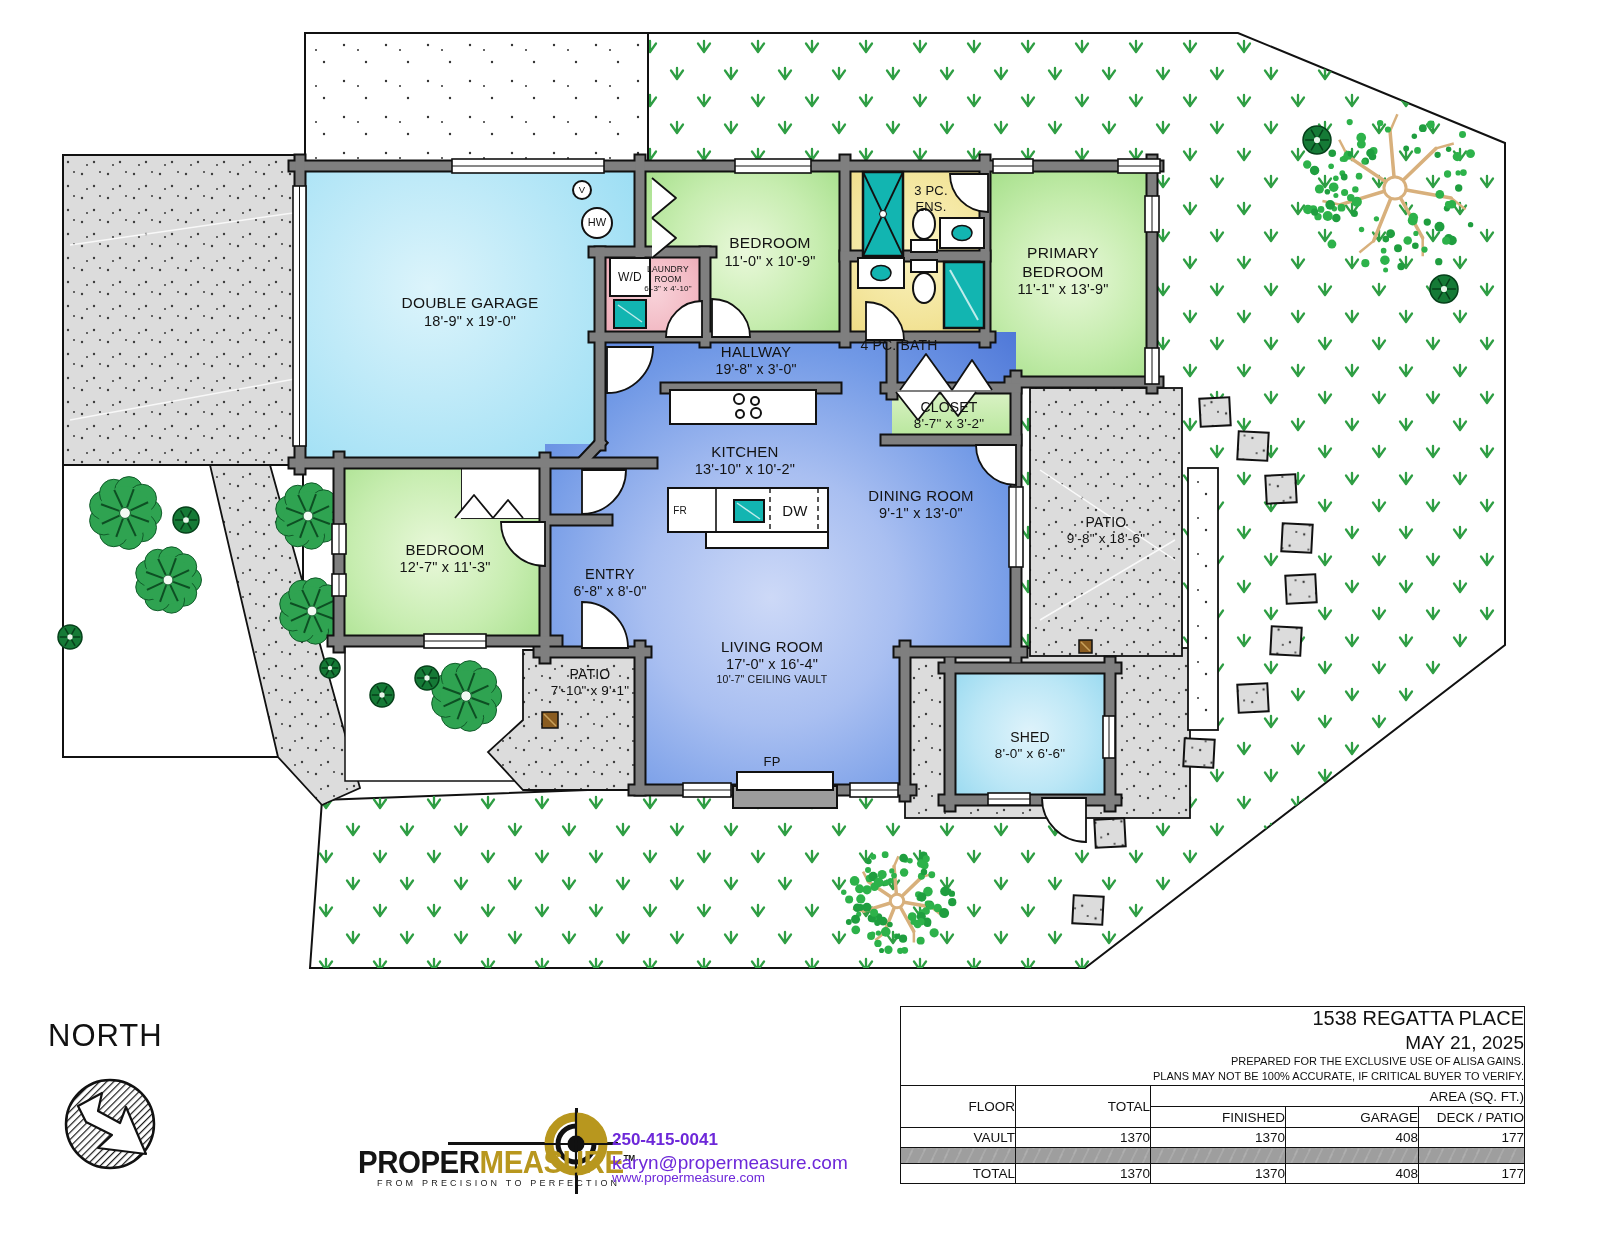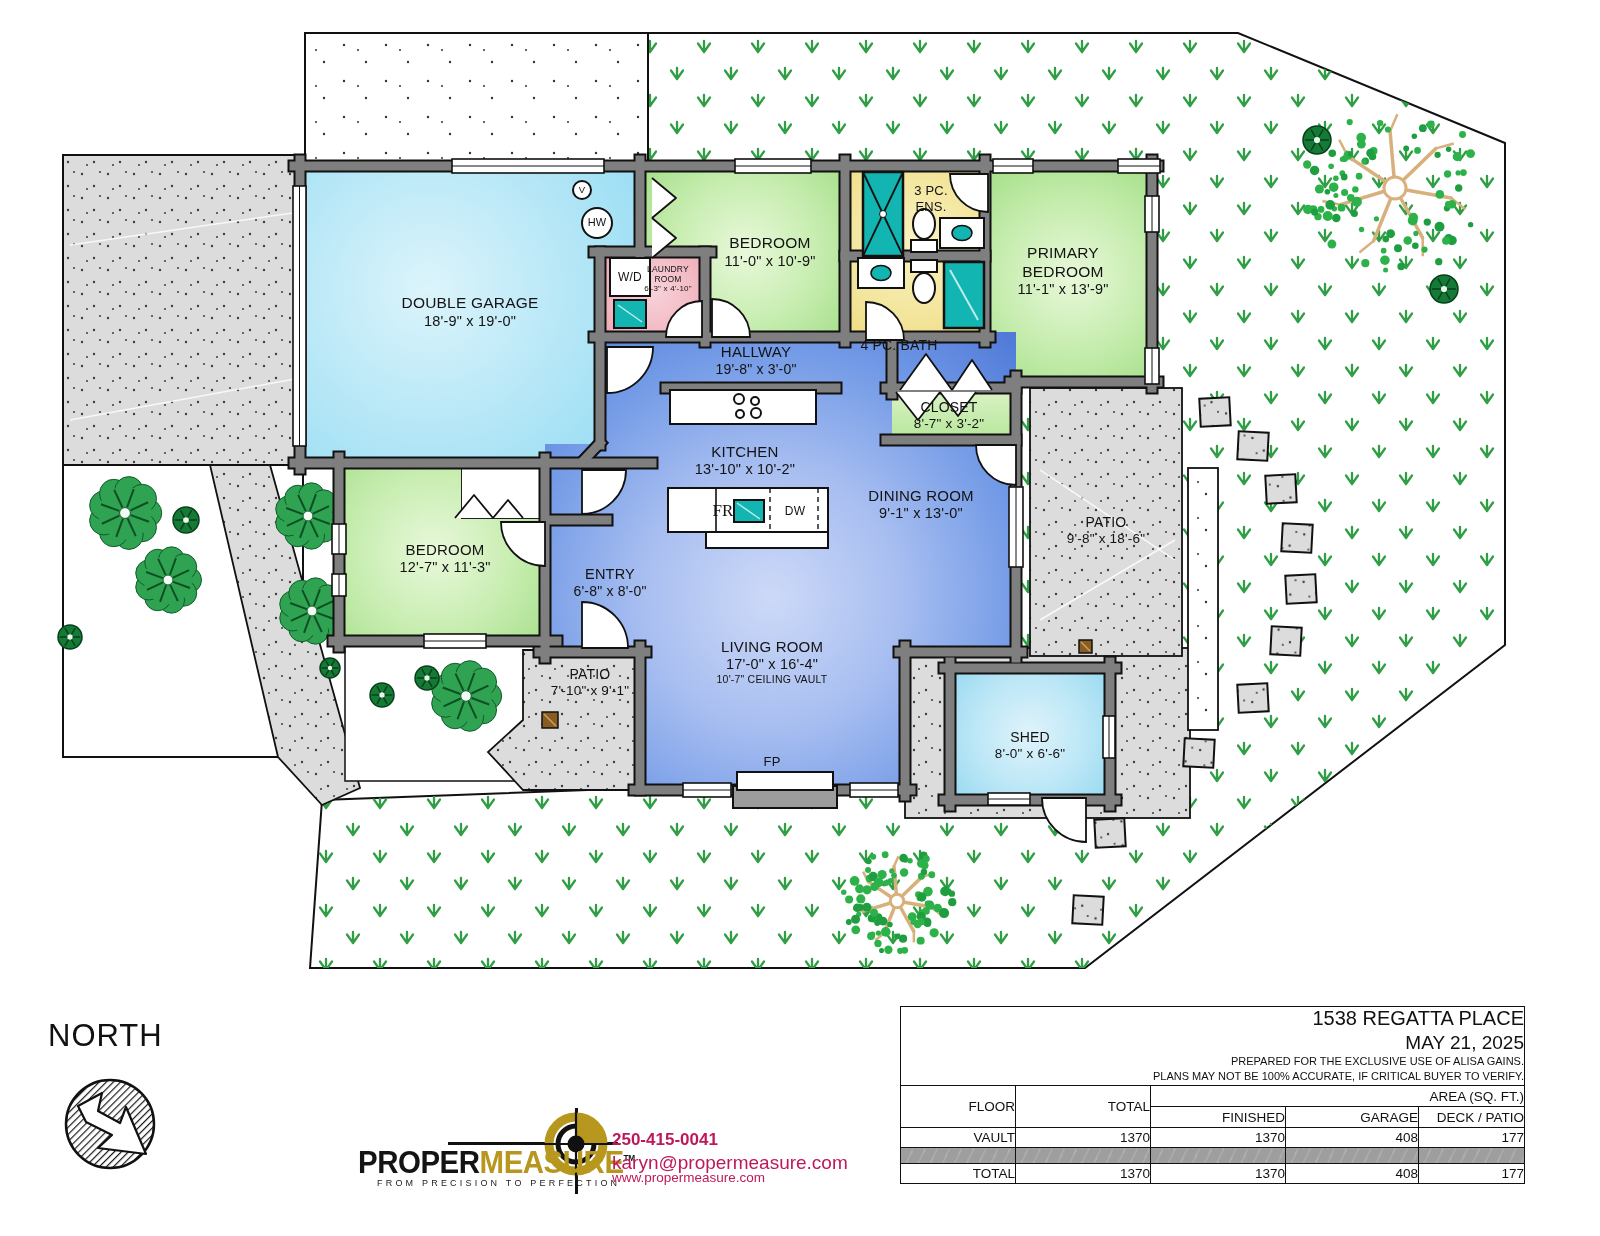--- a/index.html
+++ b/index.html
@@ -15,21 +15,21 @@
   .floor-title .t2{font-size:28px;margin-top:4px;}
   .floor-title .t3{font-size:16.5px;margin-top:6px;}
   
   .north-label{position:absolute;left:48px;top:1018px;font-size:31px;color:#111;letter-spacing:1px;}
   
   .logo-text{position:absolute;left:358px;top:1144px;font-weight:bold;font-size:32px;
      transform:scaleX(.92);transform-origin:left;letter-spacing:-.5px;white-space:nowrap;}
   .logo-text .p1{color:#141414;} .logo-text .p2{color:#b8971e;}
   .logo-text sup{font-size:9px;color:#141414;}
   .logo-tag{position:absolute;left:377px;top:1178px;font-size:9px;letter-spacing:3.2px;color:#222;white-space:nowrap;}
-  .contact{position:absolute;left:612px;color:#be185d;white-space:nowrap;}
+  .contact{position:absolute;left:612px;color:#6d28d9;white-space:nowrap;}
   
   .sumwrap{position:absolute;left:900px;top:1006px;width:624px;color:#111;}
   table.sum{border-collapse:collapse;width:624px;table-layout:fixed;}
   table.sum td,table.sum th{border:1.6px solid #111;padding:0;text-align:right;vertical-align:middle;font-weight:normal;}
   .sum .title{font-size:20px;height:25px;}
   .sum .date{font-size:19px;height:23px;}
   .sum .note{font-size:11px;height:15px;}
   .sum .hdr{font-size:13.5px;height:20px;}
   .sum .cell{font-size:13.5px;height:19px;}
   .sum .grayrow td{height:15px;background:repeating-linear-gradient(115deg,#9e9e9e 0 10px,#b5b5b5 10px 11px);}
@@ -1475,22 +1475,22 @@
     <div class="plan-label" style="left:1106px;top:530px;font-size:14px;">
       <div>PATIO</div>
         <div style="font-size:13.5px">9'-8" x 18'-6"</div>
       </div>
     <div class="plan-label" style="left:1030px;top:745px;font-size:14px;">
       <div>SHED</div>
         <div style="font-size:13.5px">8'-0" x 6'-6"</div>
       </div>
     <div class="plan-label" style="left:772px;top:762px;font-size:13px;">FP</div>
     <div class="plan-label" style="left:630px;top:277px;font-size:12px;">W/D</div>
-    <div class="plan-label" style="left:723px;top:511px;font-size:17px;font-family:Liberation Serif, serif;">FR</div>
-    <div class="plan-label" style="left:795px;top:511px;font-size:12px;">DW</div>
+    <div class="plan-label" style="left:680px;top:511px;font-size:10px;">FR</div>
+    <div class="plan-label" style="left:795px;top:511px;font-size:15px;">DW</div>
     <div class="plan-label" style="left:582px;top:190px;font-size:9.5px;">V</div>
     <div class="plan-label" style="left:597px;top:223px;font-size:11px;">HW</div>
   </div>
 
 
   <div class="north-label">NORTH</div>
   <svg class="abs" style="left:62px;top:1076px;" width="100" height="100">
     <defs>
       <pattern id="hatch45" width="5" height="5" patternUnits="userSpaceOnUse" patternTransform="rotate(45)">
         <rect width="5" height="5" fill="#fff"></rect>

